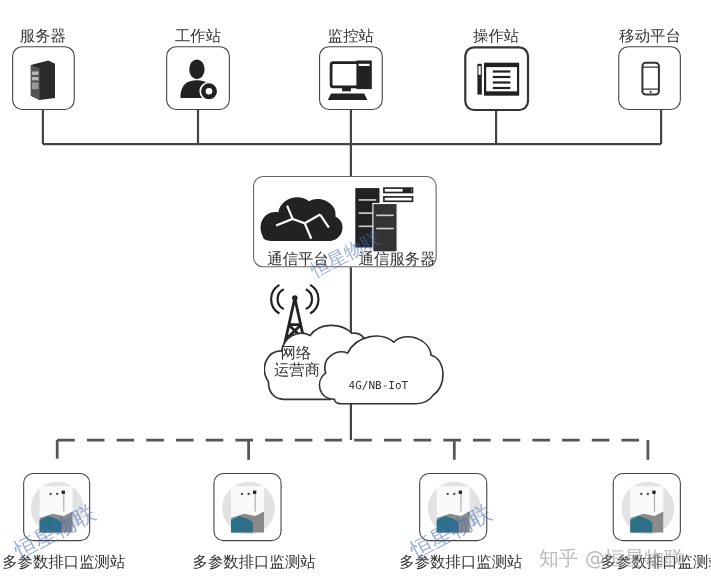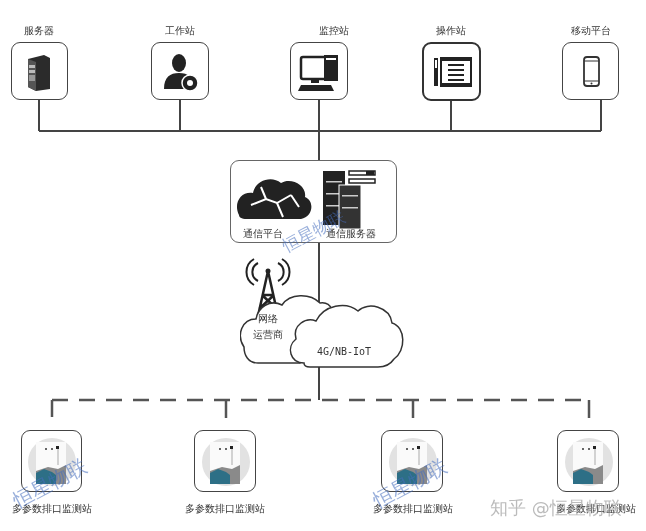--- a/index.html
+++ b/index.html
@@ -1,19 +1,19 @@
 <!DOCTYPE html>
 <html><head>
 <meta charset="utf-8">
 <style>
   html, body { margin:0; padding:0; background:#ffffff; }
   body { width:646px; height:531px; position:relative; overflow:hidden;
          font-family:"DejaVu Sans", sans-serif; color:#333; }
   .abs { position:absolute; }
-  .lbl { position:absolute; font-size:10px; color:#333; white-space:nowrap; text-align:center; }
+  .lbl { position:absolute; font-size:14px; color:#333; white-space:nowrap; text-align:center; }
   .box { position:absolute; border:1.5px solid #444; border-radius:9px; background:#fff; box-sizing:border-box; }
   .box.thick { border:2.5px solid #333; }
   svg.lines { position:absolute; left:0; top:0; }
   .wm { position:absolute; font-family:"DejaVu Serif", serif; color:rgba(70,110,190,0.55); font-size:20px; transform:rotate(-28deg); white-space:nowrap; }
   .wm2 { position:absolute; font-size:18px; color:rgba(150,150,150,0.65); white-space:nowrap; }
 </style>
 </head>
 <body>
 
 <svg class="lines" width="646" height="531">
@@ -49,21 +49,21 @@
 <div class="lbl" style="left:150px;top:24px;width:60px;text-align:center;">工作站</div>
 <div class="box" style="left:151px;top:42px;width:58px;height:58px;">
   <svg width="58" height="58">
     <ellipse cx="27" cy="20" rx="7" ry="9" fill="#222"></ellipse>
     <path d="M12,46 C12,34 18,30 27,30 C36,30 42,34 42,46 Z" fill="#222"></path>
     <circle cx="38" cy="40" r="8" fill="#222" stroke="#fff" stroke-width="1.5"></circle>
     <circle cx="38" cy="40" r="3" fill="#fff"></circle>
   </svg>
 </div>
 
-<div class="lbl" style="left:304px;top:24px;width:60px;">监控站</div>
+<div class="lbl" style="left:289px;top:24px;width:60px;">监控站</div>
 <div class="box" style="left:290px;top:42px;width:58px;height:58px;">
   <svg width="58" height="58">
     <rect x="10" y="14" width="28" height="22" rx="2" fill="#fff" stroke="#222" stroke-width="2.5"></rect>
     <rect x="33" y="12" width="14" height="26" fill="#222"></rect>
     <rect x="35" y="15" width="10" height="2" fill="#fff"></rect>
     <rect x="20" y="36" width="8" height="4" fill="#222"></rect>
     <polygon points="10,42 40,42 43,48 7,48" fill="#222"></polygon>
   </svg>
 </div>
 

